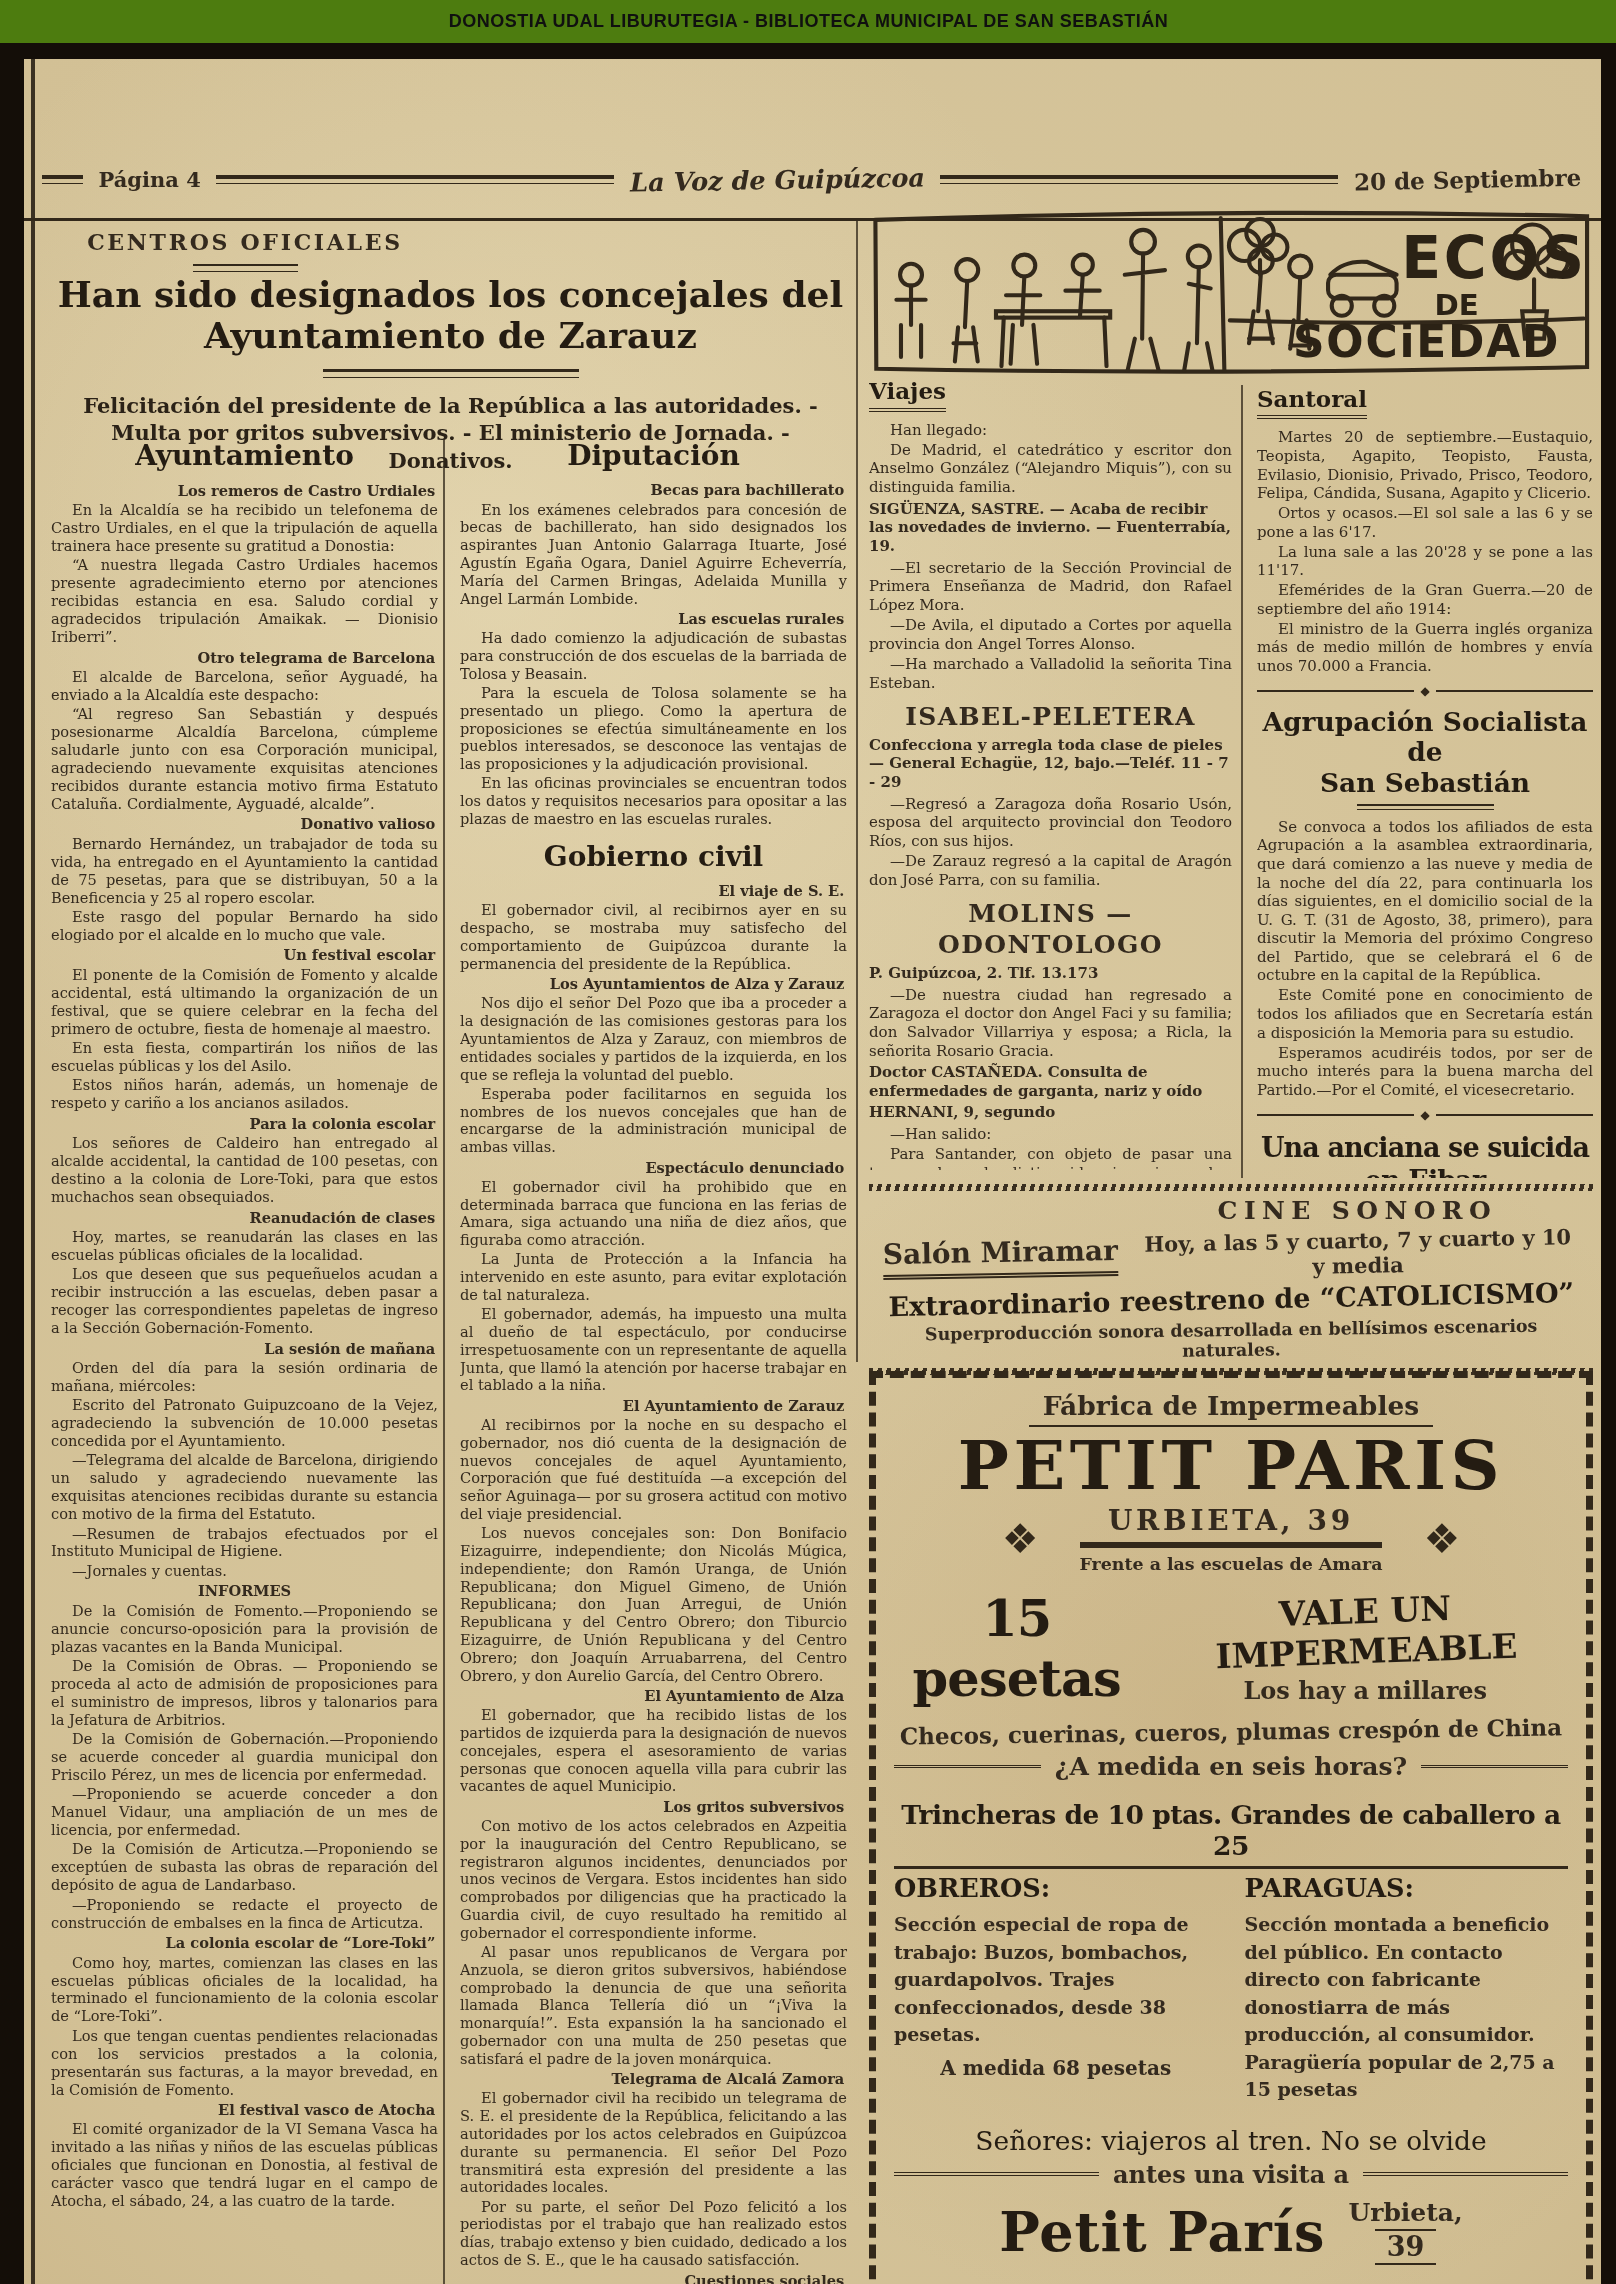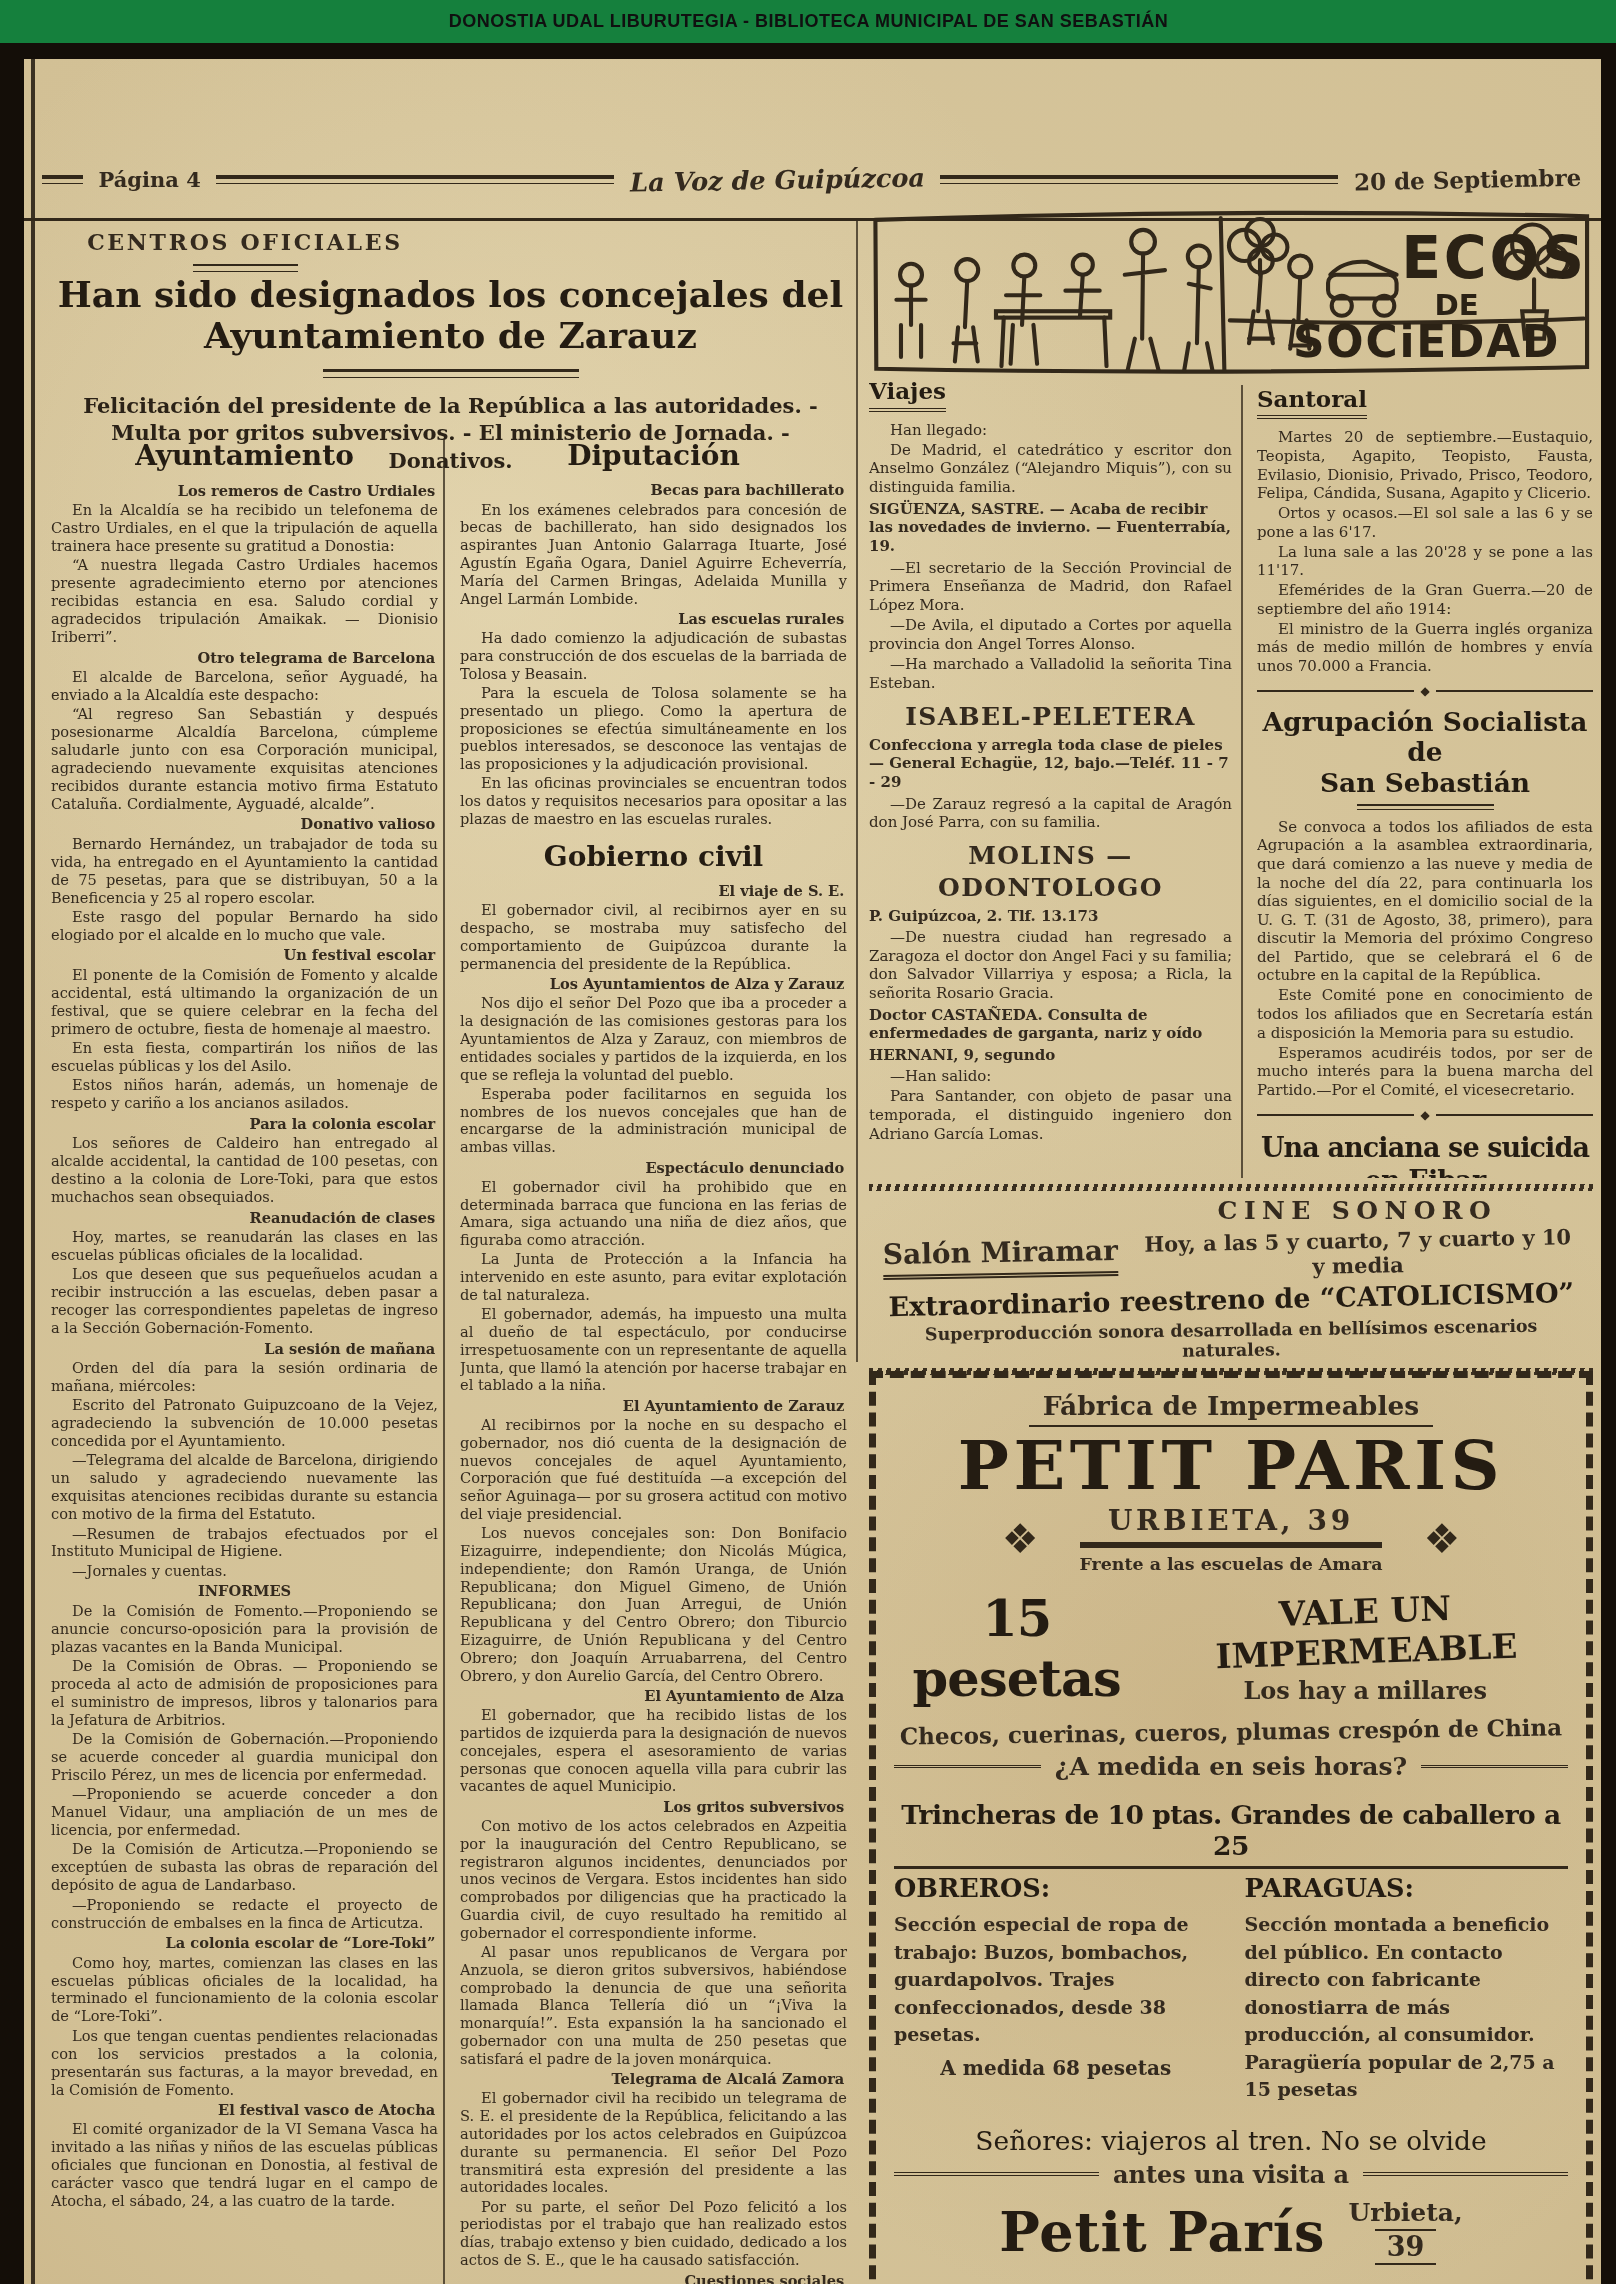--- a/index.html
+++ b/index.html
@@ -5,21 +5,21 @@
   html,body{margin:0;padding:0;}
   body{
     width:1617px;height:2531px;position:relative;overflow:hidden;
     background:#140e08;
     font-family:"DejaVu Serif","Liberation Serif",serif;
     color:#342a1e;
   }
   
   #banner{
     position:absolute;left:0;top:0;width:1617px;height:43px;
-    background:#15803d;display:flex;align-items:center;justify-content:center;
+    background:#4d7c0f;display:flex;align-items:center;justify-content:center;
     font-family:"Liberation Sans","DejaVu Sans",sans-serif;
     font-size:18px;font-weight:bold;color:#101010;letter-spacing:0.5px;
   }
   
   #paper{
     position:absolute;left:24px;top:59px;width:1577px;height:2364px;
     background:
       radial-gradient(ellipse 60% 40% at 30% 22%, rgba(236,224,188,.55), rgba(0,0,0,0) 70%),
       radial-gradient(ellipse 50% 35% at 75% 70%, rgba(185,155,105,.35), rgba(0,0,0,0) 75%),
       radial-gradient(ellipse 120% 110% at 50% 40%, #d9c9a0 0%, #d2c095 55%, #c5ad7e 85%, #b89f6f 100%);
@@ -286,20 +286,21 @@
     <div>
 
     <p class="b">Han llegado:</p>
         <p class="b">De Madrid, el catedrático y escritor don Anselmo González (“Alejandro Miquis”), con su distinguida familia.</p>
         <p class="b adB">SIGÜENZA, SASTRE. — Acaba de recibir las novedades de invierno. — Fuenterrabía, 19.</p>
         <p class="b">—El secretario de la Sección Provincial de Primera Enseñanza de Madrid, don Rafael López Mora.</p>
         <p class="b">—De Avila, el diputado a Cortes por aquella provincia don Angel Torres Alonso.</p>
         <p class="b">—Ha marchado a Valladolid la señorita Tina Esteban.</p>
         <p class="b adT">ISABEL-PELETERA</p>
         <p class="b adB">Confecciona y arregla toda clase de pieles — General Echagüe, 12, bajo.—Teléf. 11 - 7 - 29</p>
+        <p class="b">—Regresó a Zaragoza doña Rosario Usón, esposa del arquitecto provincial don Teodoro Ríos, con sus hijos.</p>
         <p class="b">—De Zarauz regresó a la capital de Aragón don José Parra, con su familia.</p>
         <p class="b adT">MOLINS — ODONTOLOGO</p>
         <p class="b adB">P. Guipúzcoa, 2. Tlf. 13.173</p>
         <p class="b">—De nuestra ciudad han regresado a Zaragoza el doctor don Angel Faci y su familia; don Salvador Villarriya y esposa; a Ricla, la señorita Rosario Gracia.</p>
         <p class="b adB">Doctor CASTAÑEDA. Consulta de enfermedades de garganta, nariz y oído</p>
         <p class="b adB">HERNANI, 9, segundo</p>
         <p class="b">—Han salido:</p>
         <p class="b">Para Santander, con objeto de pasar una temporada, el distinguido ingeniero don Adriano García Lomas.</p>
       </div>
   </div>

